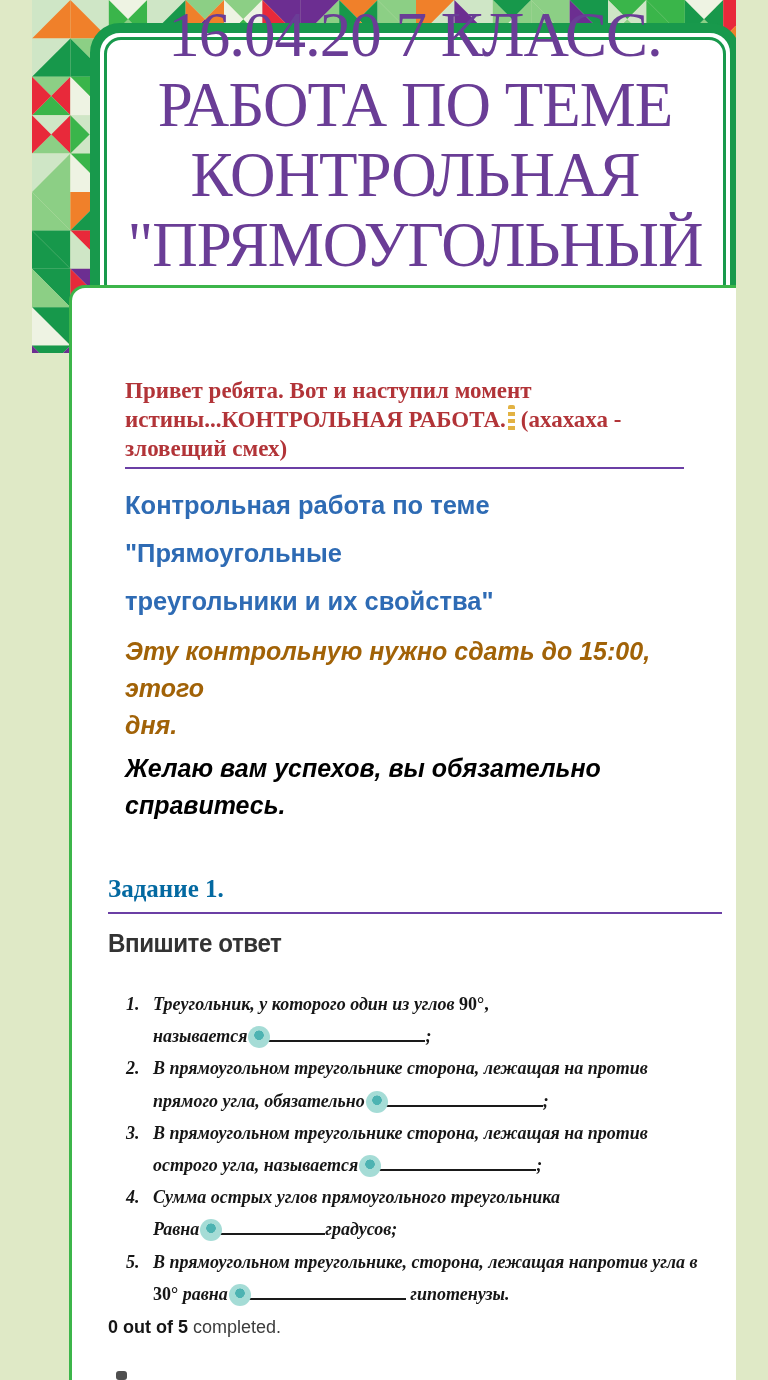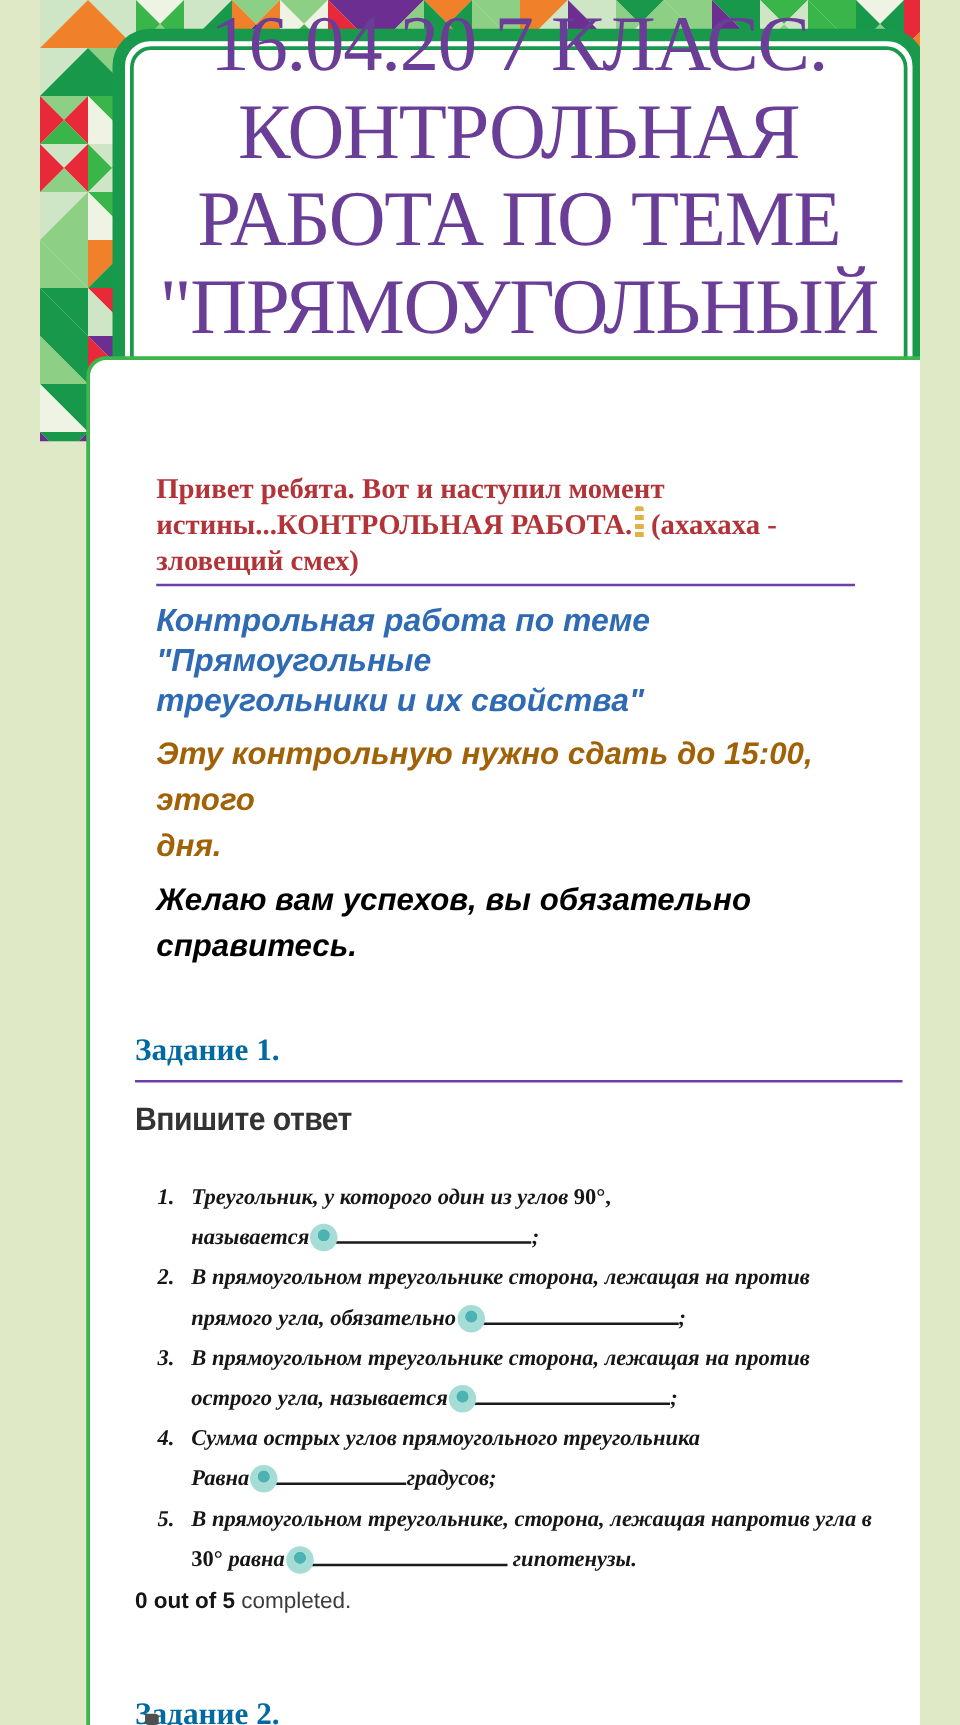--- a/index.html
+++ b/index.html
@@ -14,21 +14,21 @@
          font-family:"Liberation Serif","DejaVu Serif",serif;font-weight:400;
          font-size:63px;line-height:70px;letter-spacing:-1px;color:#6a3d96;}
   
   .content-card{position:absolute;left:37px;top:285px;width:692px;height:1140px;box-sizing:border-box;
                 background:#fff;border:3px solid #3cb54a;border-radius:16px;z-index:3;}
   .card-body{padding:88px 36px 0 36px;}
   .rich-text{padding-left:17px;padding-right:16px;}
   .red-serif{font-family:"Liberation Serif","DejaVu Serif",serif;font-weight:700;
              font-size:23px;line-height:29px;color:#b23438;margin:0;}
   .hr1{border:none;border-top:2px solid #6b3fa5;margin:4px 22px 12px 0;}
-  .topic{font-weight:700;font-style:italic;font-size:25.5px;line-height:32px;color:#2e6bb4;margin:0 0 8px;}
+  .topic{font-weight:700;font-size:25.5px;line-height:48px;color:#2e6bb4;margin:0 0 8px;}
   .deadline{font-weight:700;font-style:italic;font-size:25px;line-height:37px;color:#a16207;margin:0 0 6px;}
   .wish{font-weight:700;font-style:italic;font-size:25px;line-height:37px;color:#000000;margin:0;}
   .clipped-emoji{display:inline-block;width:7px;height:27px;margin:0 6px -5px 2px;border-radius:2px;
                  background:repeating-linear-gradient(180deg,#e2b243 0 4px,rgba(0,0,0,0) 4px 7px);}
   .task1{margin-top:50px;}
   .task-heading{font-family:"Liberation Serif","DejaVu Serif",serif;font-weight:700;
                 font-size:25px;line-height:30px;color:#0369a1;margin:0;}
   .hr2{border:none;border-top:2px solid #6b3fa5;margin:8px 0 0;}
   .prompt{display:inline-block;font-weight:700;font-size:26px;line-height:26px;color:#333;margin:16px 0 0;
           letter-spacing:-0.5px;transform:scaleX(0.93);transform-origin:left;}
@@ -563,22 +563,22 @@
       <polygon points="729.6,345.59999999999997 768,345.59999999999997 729.6,383.99999999999994" fill="#3ab54a"></polygon>
       <polygon points="768,345.59999999999997 768,383.99999999999994 729.6,383.99999999999994" fill="#f0802a"></polygon>
     </svg>
 
   <div class="header-card">
     <div class="header-card-inner"></div>
   </div>
 
   <div class="title">
     <div>16.04.20 7 КЛАСС.</div>
+    <div>РАБОТА ПО ТЕМЕ</div>
     <div>КОНТРОЛЬНАЯ</div>
-    <div>РАБОТА ПО ТЕМЕ</div>
     <div>"ПРЯМОУГОЛЬНЫЙ</div>
   </div>
 
   <div class="content-card">
     <div class="card-body">
 
       <div class="rich-text">
         <p class="red-serif">
           <span>Привет ребята. Вот и наступил момент</span><br>
           <span>истины...КОНТРОЛЬНАЯ РАБОТА.</span><span class="clipped-emoji"></span><span>(ахахаха -</span><br>

